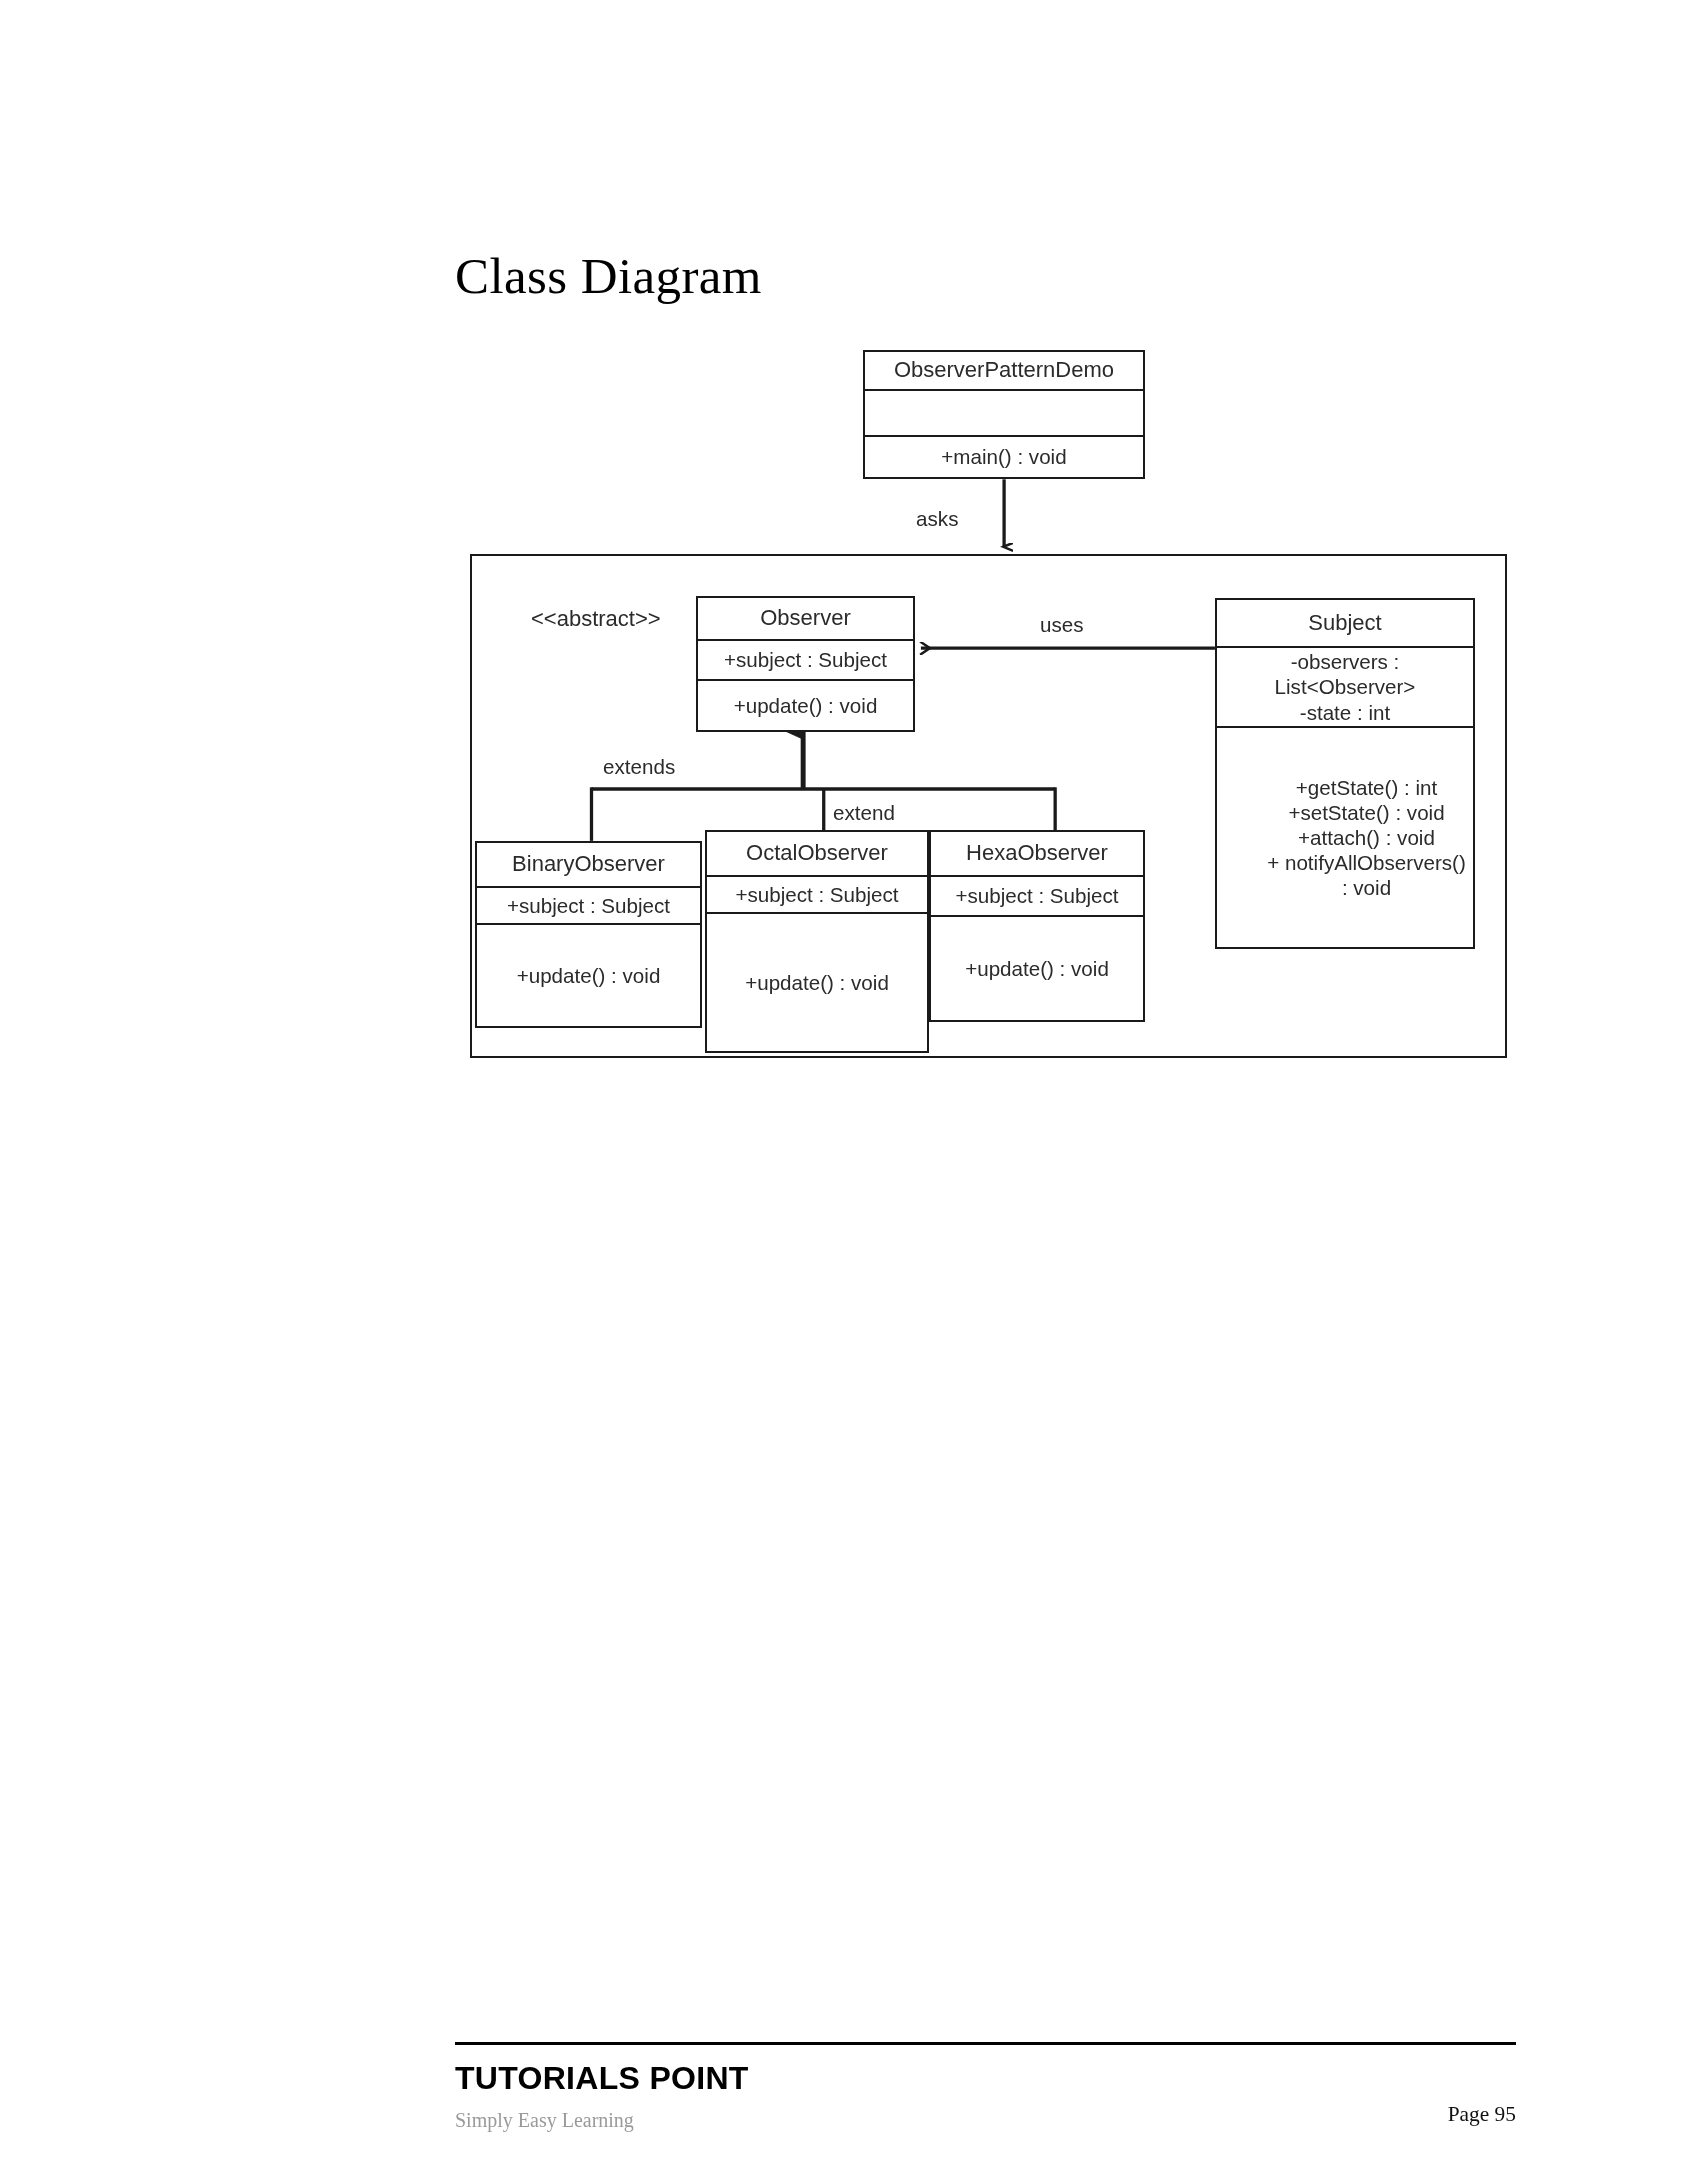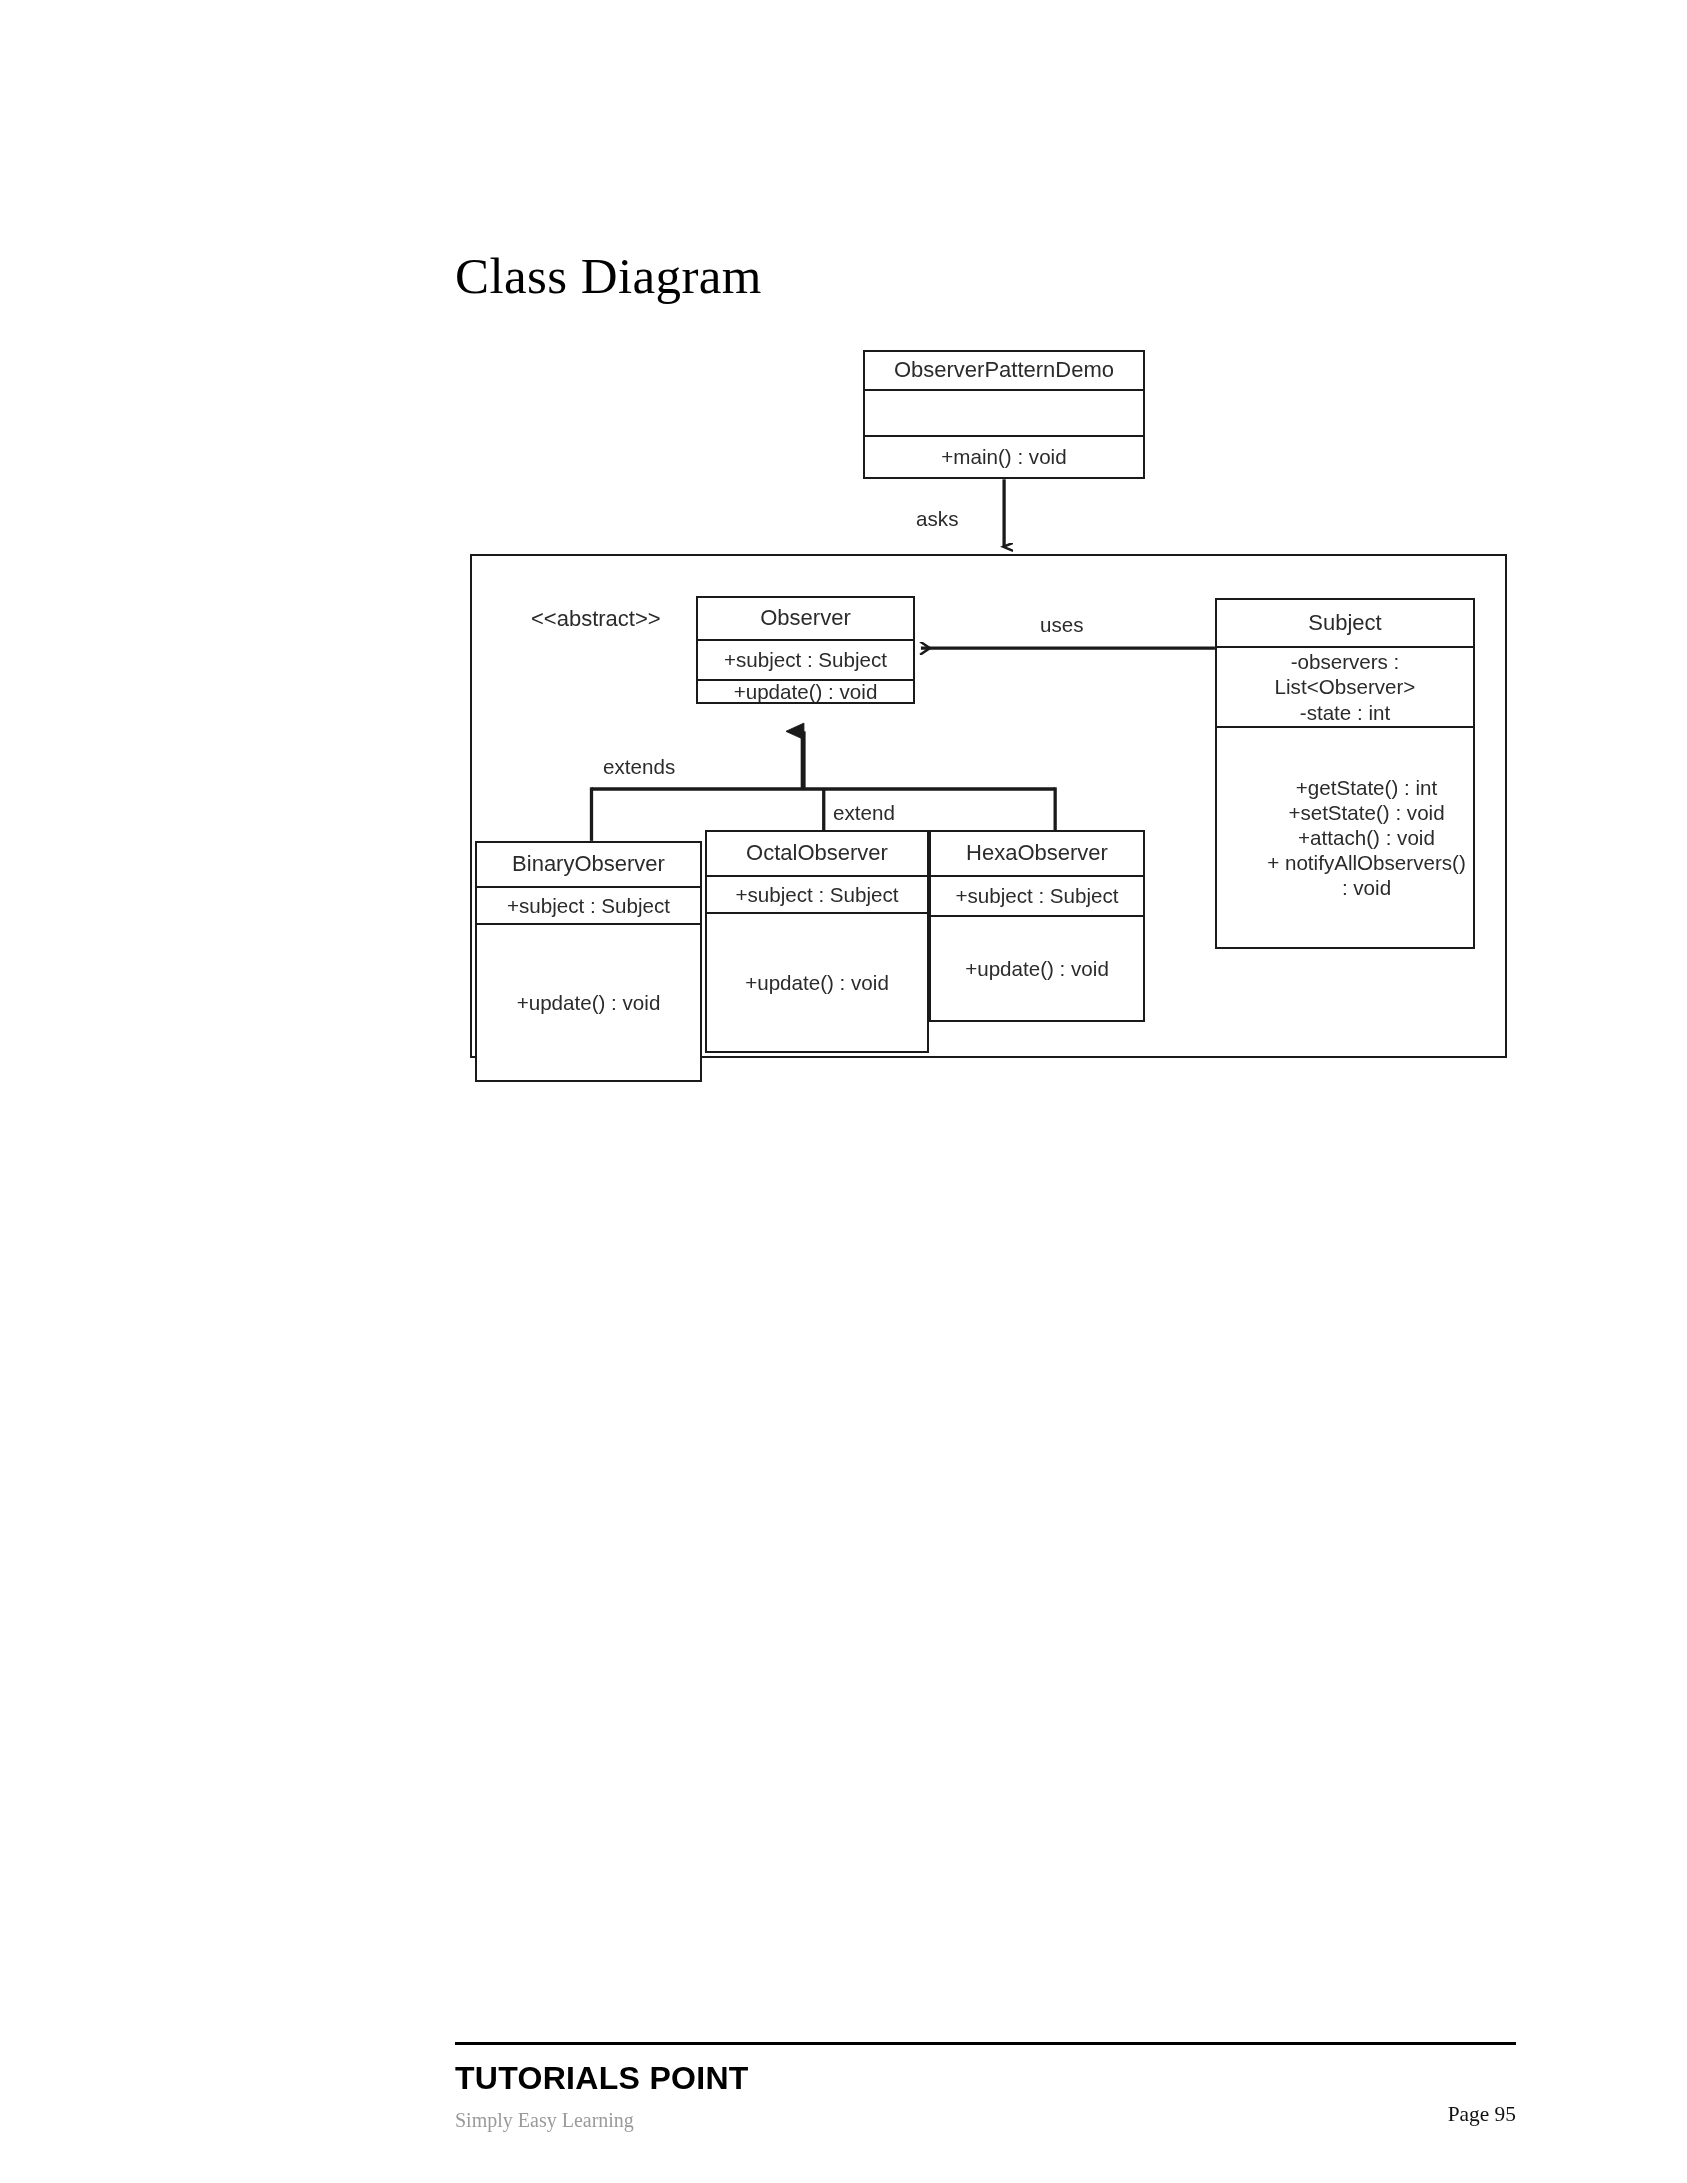--- a/index.html
+++ b/index.html
@@ -193,21 +193,21 @@
     <div id="package-frame"></div>
 
     <div class="uml-box" id="box-demo" style="left:863px; top:350px; width:282px; height:129px;">
       <div class="compartment name" style="height:37px;">ObserverPatternDemo</div>
       <div class="compartment" style="height:46px;"></div>
       <div class="compartment" style="flex:1;">+main()  : void</div>
     </div>
 
     <div class="stereotype" style="left:531px; top:606px;">&lt;&lt;abstract&gt;&gt;</div>
 
-    <div class="uml-box" id="box-observer" style="left:696px; top:596px; width:219px; height:108px;">
+    <div class="uml-box" id="box-observer" style="left:696px; top:596px; width:219px; height:136px;">
       <div class="compartment name" style="height:41px;">Observer</div>
       <div class="compartment" style="height:40px;">+subject  : Subject</div>
       <div class="compartment" style="flex:1;">+update()  : void</div>
     </div>
 
     <div class="uml-box" id="box-subject" style="left:1215px; top:598px; width:260px; height:351px;">
       <div class="compartment name" style="height:46px;">Subject</div>
       <div class="compartment multi" style="height:80px;">
         <span class="line">-observers  :</span>
         <span class="line">List&lt;Observer&gt;</span>
@@ -215,21 +215,21 @@
       </div>
       <div class="compartment multi" style="flex:1;padding-left:48px;">
         <span class="line">+getState() : int</span>
         <span class="line">+setState()  : void</span>
         <span class="line">+attach() : void</span>
         <span class="line">+ notifyAllObservers()</span>
         <span class="line">: void</span>
       </div>
     </div>
 
-    <div class="uml-box" id="box-binary" style="left:475px; top:841px; width:227px; height:241px;">
+    <div class="uml-box" id="box-binary" style="left:475px; top:841px; width:227px; height:187px;">
       <div class="compartment name" style="height:43px;">BinaryObserver</div>
       <div class="compartment" style="height:37px;">+subject  : Subject</div>
       <div class="compartment" style="flex:1;">+update()  : void</div>
     </div>
 
     <div class="uml-box" id="box-octal" style="left:705px; top:830px; width:224px; height:223px;">
       <div class="compartment name" style="height:43px;">OctalObserver</div>
       <div class="compartment" style="height:37px;">+subject  : Subject</div>
       <div class="compartment" style="flex:1;">+update()  : void</div>
     </div>

